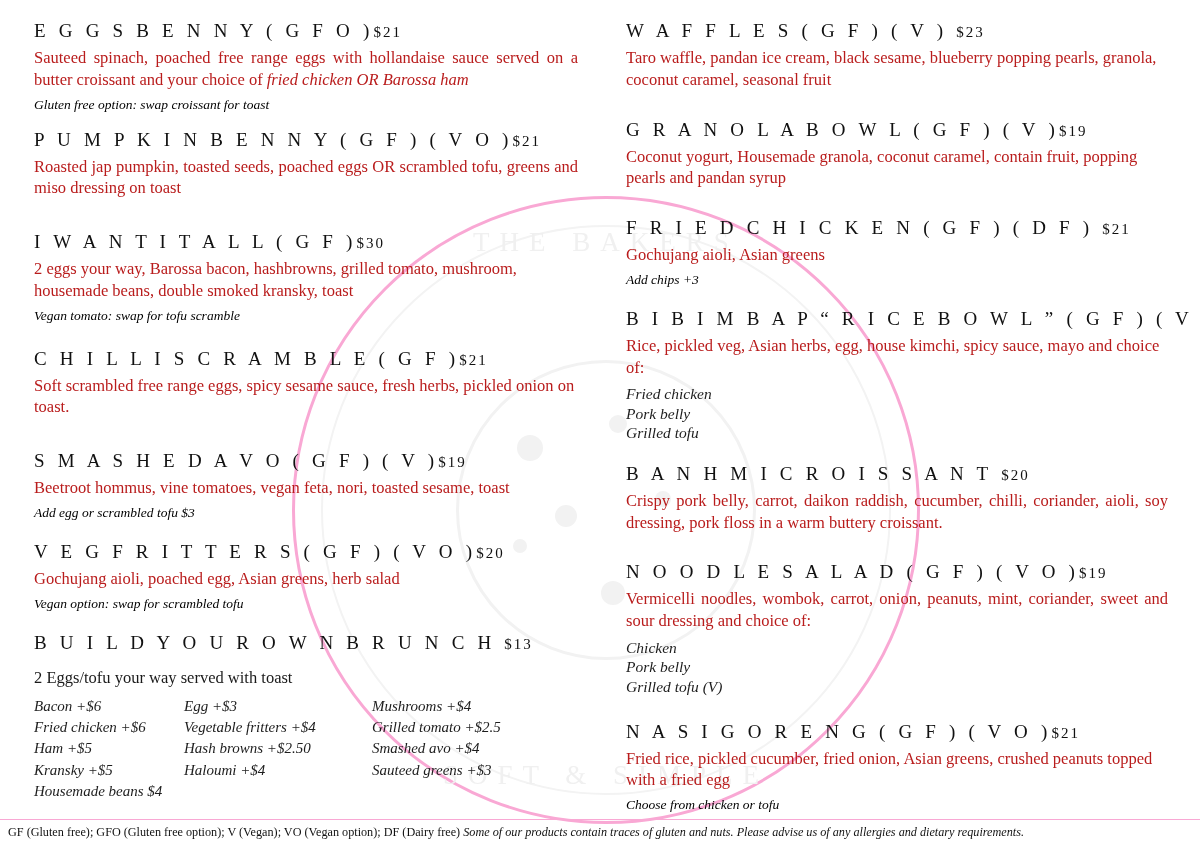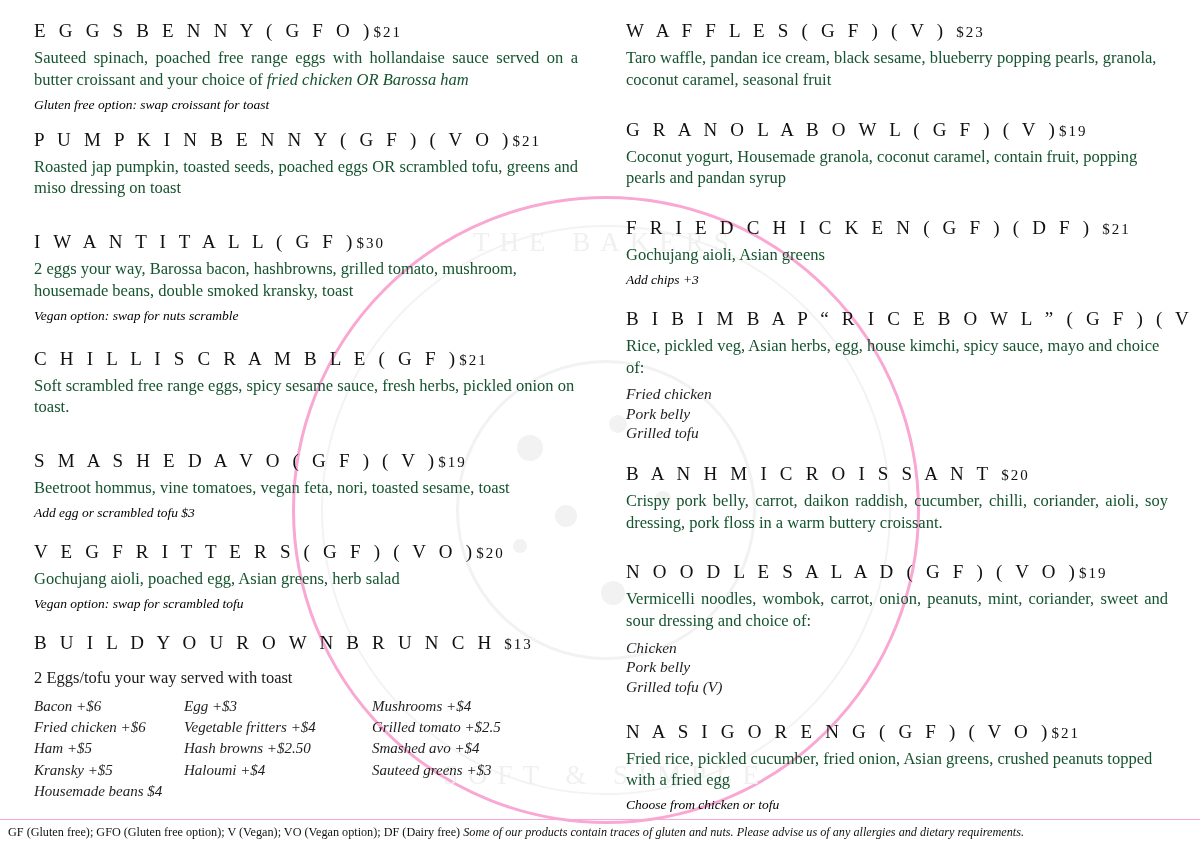--- a/index.html
+++ b/index.html
@@ -81,21 +81,21 @@
     white-space: nowrap;
   }
   .item-title .price {
     letter-spacing: 2px;
     font-size: 15px;
   }
   .item-desc {
     font-family: "Liberation Serif", serif;
     font-size: 16.5px;
     line-height: 1.32;
-    color: #14532d;
+    color: #b91c1c;
     margin: 0 0 6px 0;
     text-align: justify;
     text-justify: inter-word;
   }
   .item-desc.nojustify { text-align: left; }
   .item-desc em { font-style: italic; }
   .note {
     font-family: "Liberation Serif", serif;
     font-style: italic;
     font-size: 13.5px;
@@ -182,21 +182,21 @@
       <div class="item">
         <div class="item-title"><span>P U M P K I N   B E N N Y ( G F ) ( V O )</span><span class="price">$21</span></div>
         <p class="item-desc">Roasted jap pumpkin, toasted seeds, poached eggs OR scrambled tofu, greens and miso dressing on toast</p>
       </div>
 
       <div class="sp-26"></div>
 
       <div class="item">
         <div class="item-title"><span>I   W A N T   I T   A L L   ( G F )</span><span class="price">$30</span></div>
         <p class="item-desc nojustify">2 eggs your way, Barossa bacon, hashbrowns, grilled tomato, mushroom, housemade beans, double smoked kransky, toast</p>
-        <p class="note">Vegan option: swap for nuts scramble</p>
+        <p class="note">Vegan tomato: swap for tofu scramble</p>
       </div>
 
       <div class="sp-18"></div>
 
       <div class="item">
         <div class="item-title"><span>C H I L L I   S C R A M B L E ( G F )</span><span class="price">$21</span></div>
         <p class="item-desc nojustify">Soft scrambled free range eggs, spicy sesame sauce, fresh herbs, pickled onion on toast.</p>
       </div>
 
       <div class="sp-26"></div>

